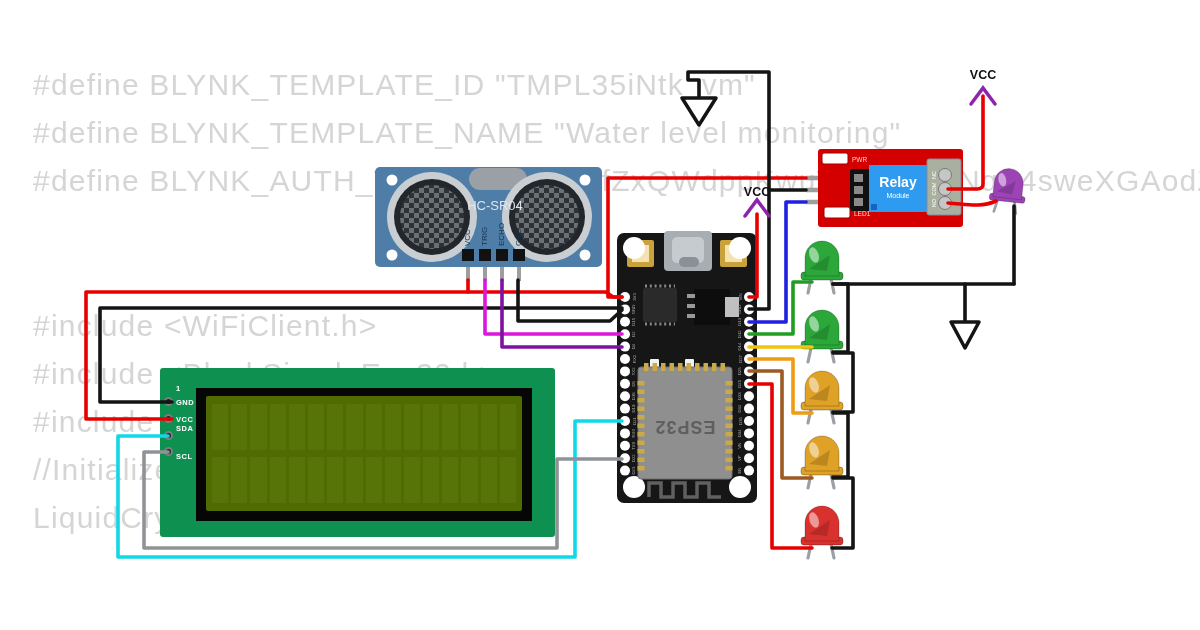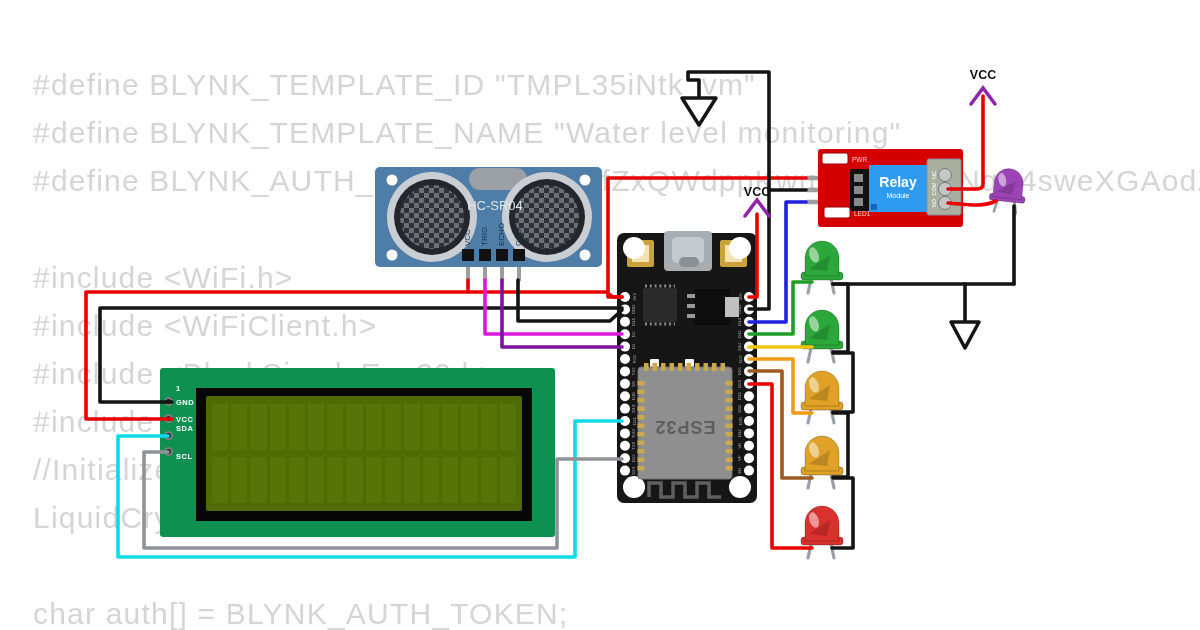--- a/index.html
+++ b/index.html
@@ -26,27 +26,25 @@
   .led-purple{transform:rotate(6deg) scale(.85);transform-origin:8px 45px;}
 </style>
 </head>
 <body>
 
 <div class="stage">
 
   <div class="code" style="top:68px">#define BLYNK_TEMPLATE_ID "TMPL35iNtk_vm"</div>
   <div class="code" style="top:116px">#define BLYNK_TEMPLATE_NAME "Water level monitoring"</div>
   <div class="code" style="top:164px">#define BLYNK_AUTH_TOKEN "mK3tHfZxQWdppKwuV9rLc2VbNqE4sweXGAodZa"</div>
-  <div class="code" style="top:261px">#include &lt;WiFi.h&gt;</div>
   <div class="code" style="top:309px">#include &lt;WiFiClient.h&gt;</div>
   <div class="code" style="top:357px">#include &lt;BlynkSimpleEsp32.h&gt;</div>
   <div class="code" style="top:405px">#include &lt;LiquidCrystal_I2C.h&gt;</div>
   <div class="code" style="top:453px">//Initialize the LCD display</div>
   <div class="code" style="top:501px">LiquidCrystal_I2C lcd(0x27, 16, 2);</div>
-  <div class="code" style="top:597px">char auth[] = BLYNK_AUTH_TOKEN;</div>
 
   <svg class="comp" style="left:374px;top:163px" width="230" height="122" viewBox="0 0 230 122">
     <line x1="94" y1="98" x2="94" y2="118" stroke="#9e9e9e" stroke-width="4"></line>
     <line x1="111" y1="98" x2="111" y2="118" stroke="#9e9e9e" stroke-width="4"></line>
     <line x1="128" y1="98" x2="128" y2="118" stroke="#9e9e9e" stroke-width="4"></line>
     <line x1="145" y1="98" x2="145" y2="118" stroke="#9e9e9e" stroke-width="4"></line>
     <rect x="1" y="4" width="227" height="100" rx="5" fill="#4e7da7"></rect>
     <circle cx="18" cy="17" r="5.5" fill="#fff"></circle>
     <circle cx="211" cy="17" r="5.5" fill="#fff"></circle>
     <circle cx="18" cy="92" r="5.5" fill="#fff"></circle>

